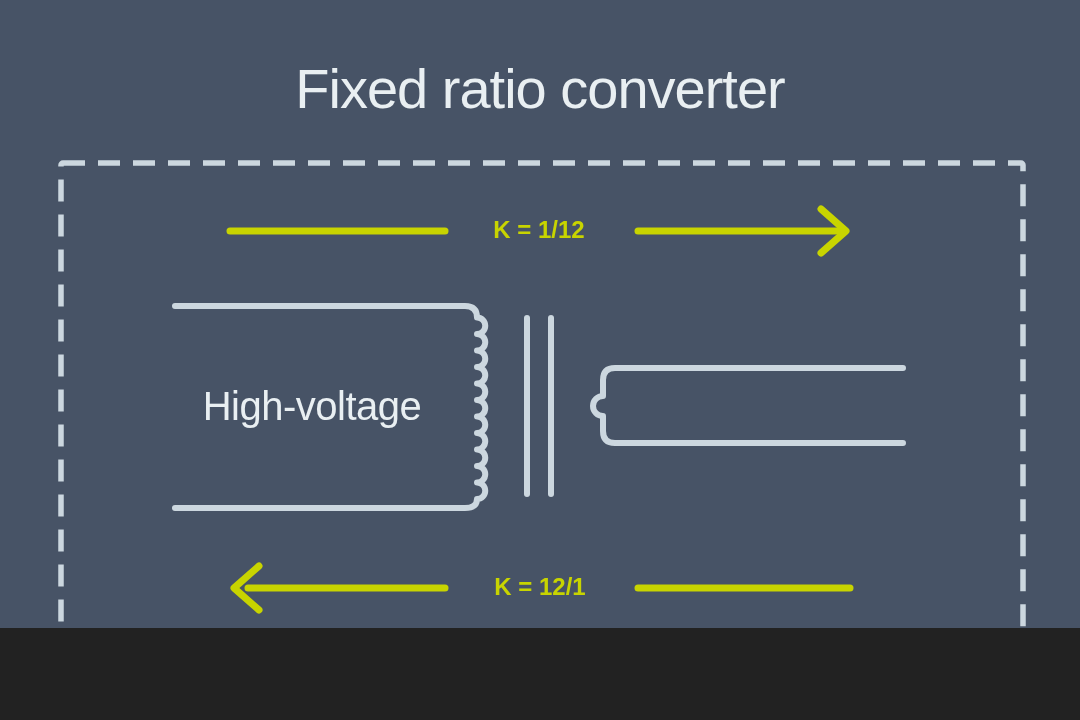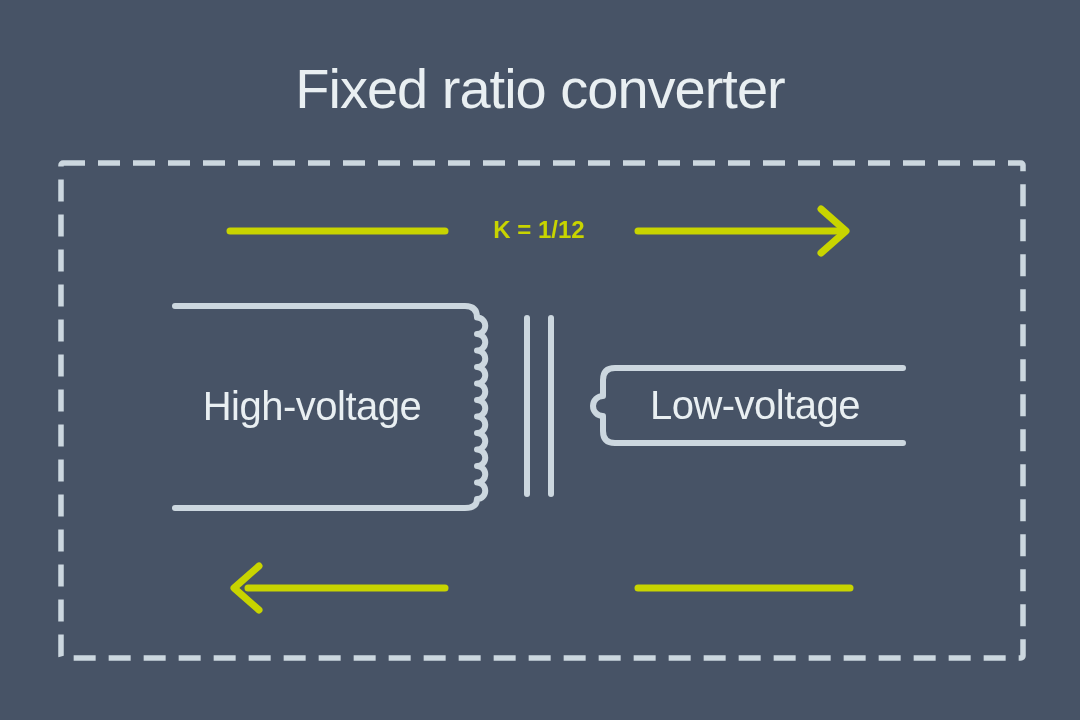--- a/index.html
+++ b/index.html
@@ -1,18 +1,18 @@
 <!DOCTYPE html>
 <html style="--background: #475366; --line: #ccd7df; --text: #e9eff2; --accent: #c8d400;"><head>
 <meta charset="utf-8">
 <style>
   html,body{margin:0;padding:0;background:#222;}
   .stage{
     position:relative;
-    width:1080px;height:720px;
+    width:1080px;height:628px;
     overflow:hidden;
     background:var(--background,#475366);
     font-family:"Liberation Sans", sans-serif;
   }
   .stage svg{position:absolute;left:0;top:0;}
   .lbl{
     position:absolute;
     transform:translate(-50%,-50%);
     white-space:nowrap;
     color:var(--text,#e9eff2);
@@ -97,16 +97,16 @@
              Q 603 443 615 443
              H 903"></path>
   </svg>
 
   <div class="title">Fixed ratio converter</div>
 
   <div class="lbl k-label" style="left:539px;top:230px;">K = 1/12</div>
 
   <div class="lbl winding-label" style="left:312px;top:406px;">High-voltage</div>
 
-  <div class="lbl winding-label" style="left:755px;top:405px;">Low-voltage</div>
 
+  <div class="lbl k-label" style="left:540px;top:587px;">K = 12/1</div>
 
 </div>
 
 </body></html>

